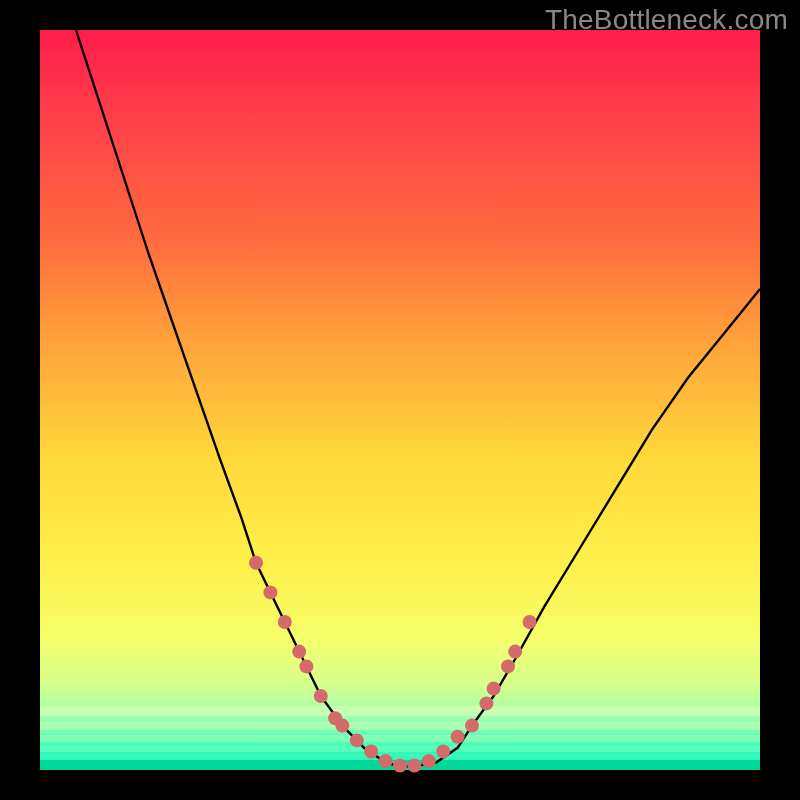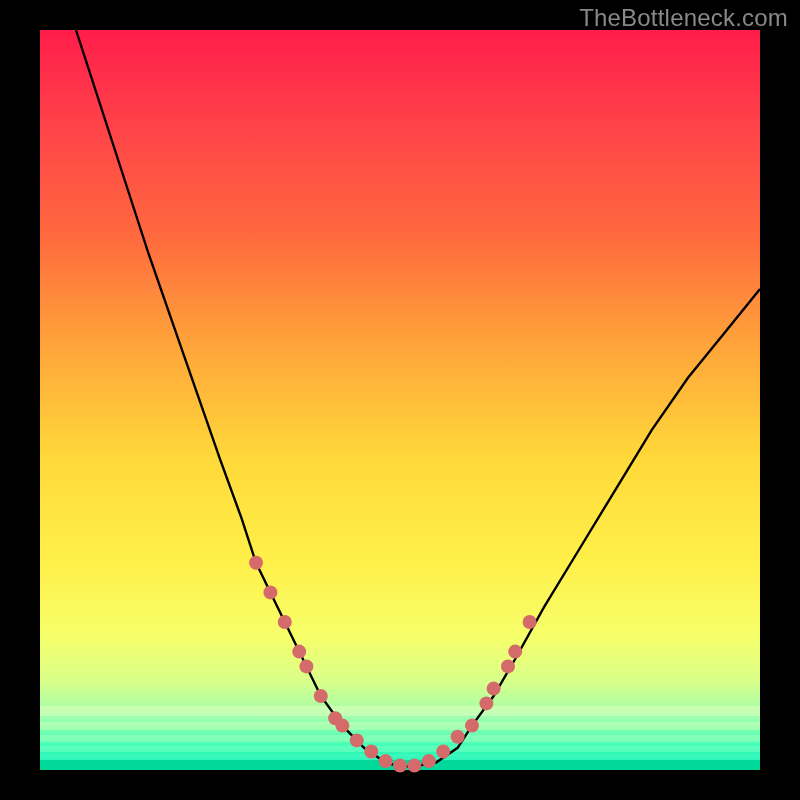--- a/index.html
+++ b/index.html
@@ -51,21 +51,21 @@
   .b3 { bottom: 28px; height: 7px;  background: rgba(200,255,190,0.35); }
   .b4 { bottom: 18px; height: 6px;  background: rgba(150,255,200,0.35); }
   .b5 { bottom: 10px; height: 6px;  background: rgba(90,255,210,0.35); }
   .b6 { bottom: 0;    height: 10px; background: #00d89a; }
 
   .watermark {
     position: absolute;
     top: 4px;
     right: 12px;
     color: #888;
-    font-size: 24px;
+    font-size: 28px;
     font-weight: 500;
     letter-spacing: 0.2px;
     user-select: none;
   }
 
   svg.curve {
     position: absolute;
     left: 0;
     top: 0;
     width: 720px;

